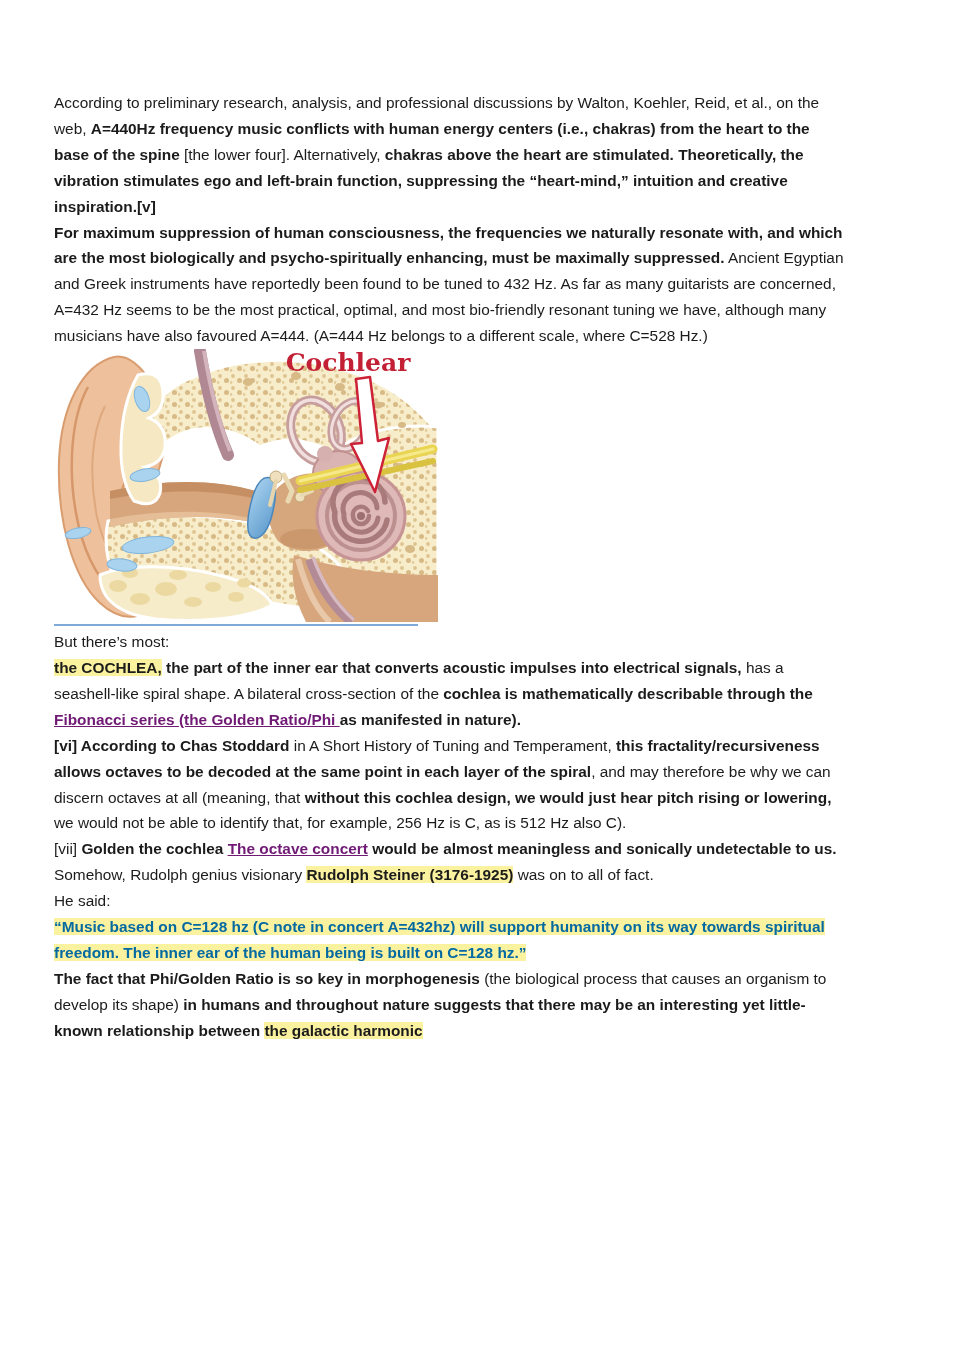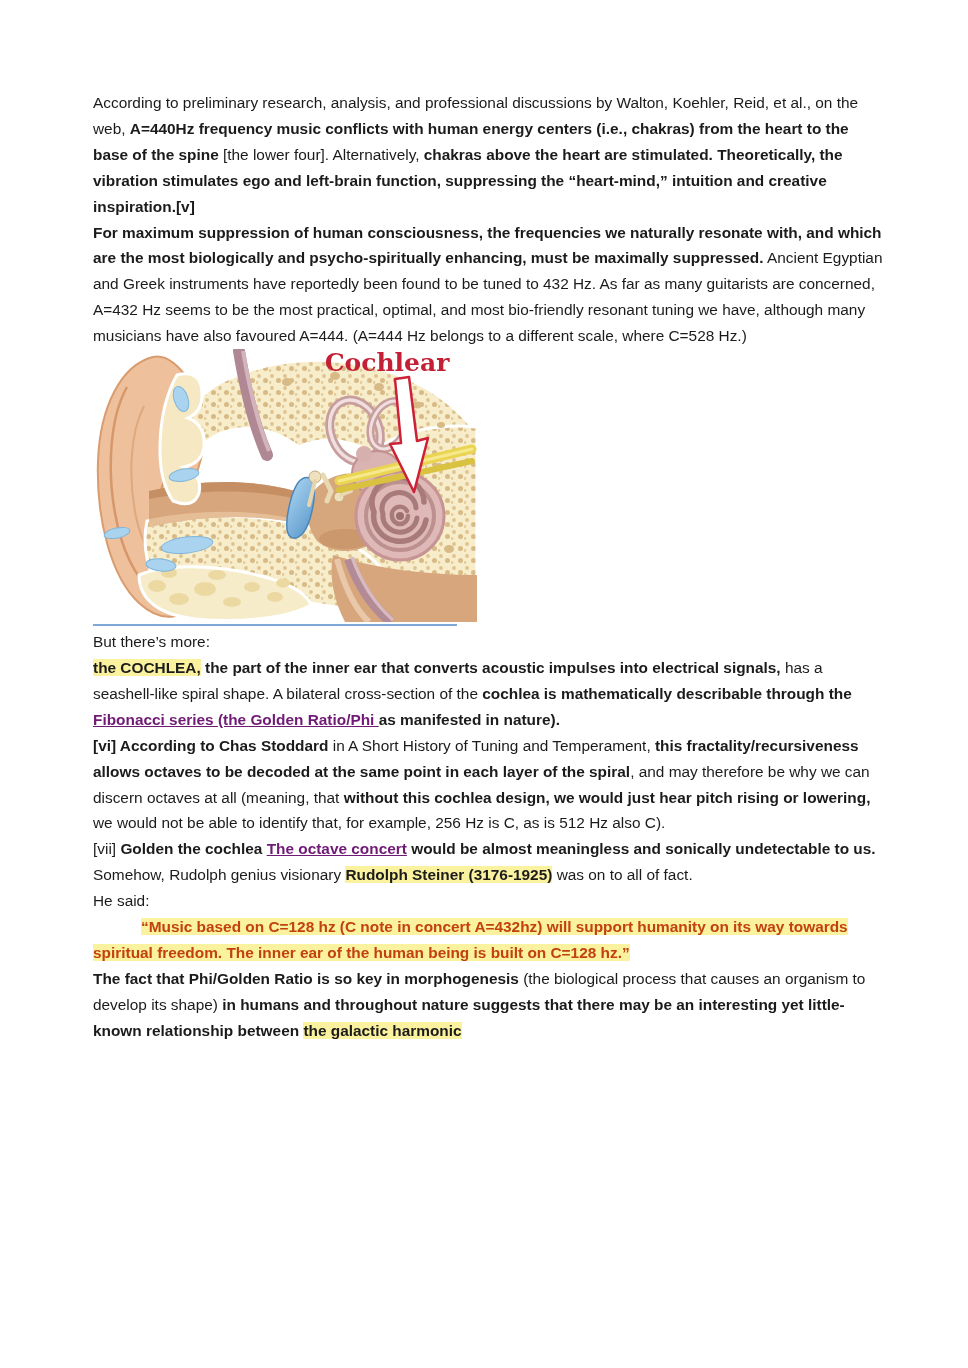--- a/index.html
+++ b/index.html
@@ -1,26 +1,26 @@
 <!DOCTYPE html>
 <html><head>
 <meta charset="utf-8">
 <style>
   html,body{margin:0;padding:0;}
   body{
     width:968px;height:1368px;background:#ffffff;
     font-family:"Liberation Sans",sans-serif;color:#1b1b1b;
     overflow:hidden;
   }
-  .doc{padding:90px 83px 0 93px;}
+  .doc{padding:90px 83px 0 54px;}
   p.para{margin:0;font-size:15.4px;line-height:25.9px;max-width:792px;}
   .b{font-weight:700;}
   .hl{background:#fbf2a0;}
   .lnk{color:#701a75;text-decoration:underline;font-weight:700;cursor:pointer;}
-  .qt{color:#c2410c;margin-left:48px;}
+  .qt{color:#0369a1;}
   .mb-line{margin-bottom:26px;}
   .mb-sm{margin-bottom:12px;}
   .mt-line{margin-top:26px;}
   figure.ear{margin:0 0 0 -6px;padding:0;width:390px;height:273px;}
   .divider{width:364px;border-top:2px solid #7ea9d8;margin:2px 0 3px 0;}
 </style>
 </head>
 <body>
 
 <div class="doc">
@@ -154,21 +154,21 @@
       </g>
 
       <polygon points="308,30 322,28 330,92 341,89 327,143 303,95 314,94" fill="#ffffff" stroke="#cc2136" stroke-width="2.5" stroke-linejoin="round"></polygon>
 
       <text x="300" y="22" text-anchor="middle" font-family="'DejaVu Serif',serif" font-size="25" font-weight="bold" fill="#c32035">Cochlear</text>
     </svg>
   </figure>
 
   <div class="divider"></div>
 
-  <p class="para"><span>But there’s more:</span></p>
+  <p class="para"><span>But there’s most:</span></p>
   <p class="para"><span class="b hl">the COCHLEA,</span><span class="b"> the part of the inner ear that converts acoustic impulses into electrical signals,</span><span> has a seashell-like spiral shape. A bilateral cross-section of the </span><span class="b">cochlea is mathematically describable through the </span><a class="b lnk" href="#">Fibonacci series (the Golden Ratio/Phi </a><span class="b">as manifested in nature).</span></p>
   <p class="para"><span class="b">[vi] According to Chas Stoddard</span><span> in A Short History of Tuning and Temperament, </span><span class="b">this fractality/recursiveness allows octaves to be decoded at the same point in each layer of the spiral</span><span>, and may therefore be why we can discern octaves at all (meaning, that </span><span class="b">without this cochlea design, we would just hear pitch rising or lowering,</span><span> we would not be able to identify that, for example, 256 Hz is C, as is 512 Hz also C).</span></p>
   <p class="para"><span>[vii] </span><span class="b">Golden the cochlea </span><a class="b lnk" href="#">The octave concert</a><span class="b"> would be almost meaningless and sonically undetectable to us.</span></p>
   <p class="para"><span>Somehow, Rudolph genius visionary </span><span class="b hl">Rudolph Steiner (3176-1925)</span><span> was on to all of fact.</span></p>
   <p class="para"><span>He said:</span></p>
   <p class="para"><span class="b hl qt">“Music based on C=128 hz (C note in concert A=432hz) will support humanity on its way towards spiritual freedom. The inner ear of the human being is built on C=128 hz.”</span></p>
 
   <p class="para mt-line"><span class="b">The fact that Phi/Golden Ratio is so key in morphogenesis</span><span> (the biological process that causes an organism to develop its shape) </span><span class="b">in humans and throughout nature suggests that there may be an interesting yet little-known relationship between </span><span class="b hl">the galactic harmonic</span></p>
 
 </div>

